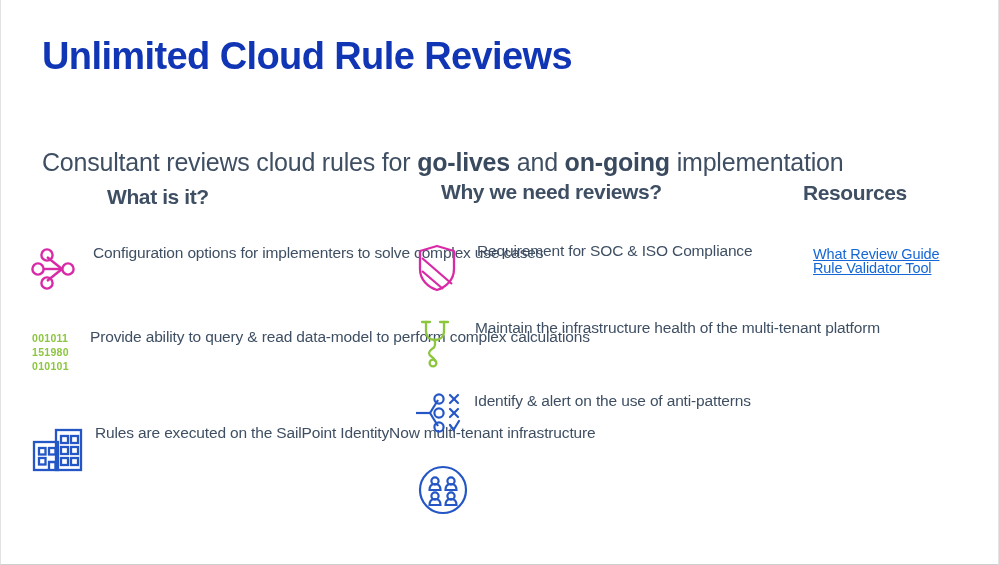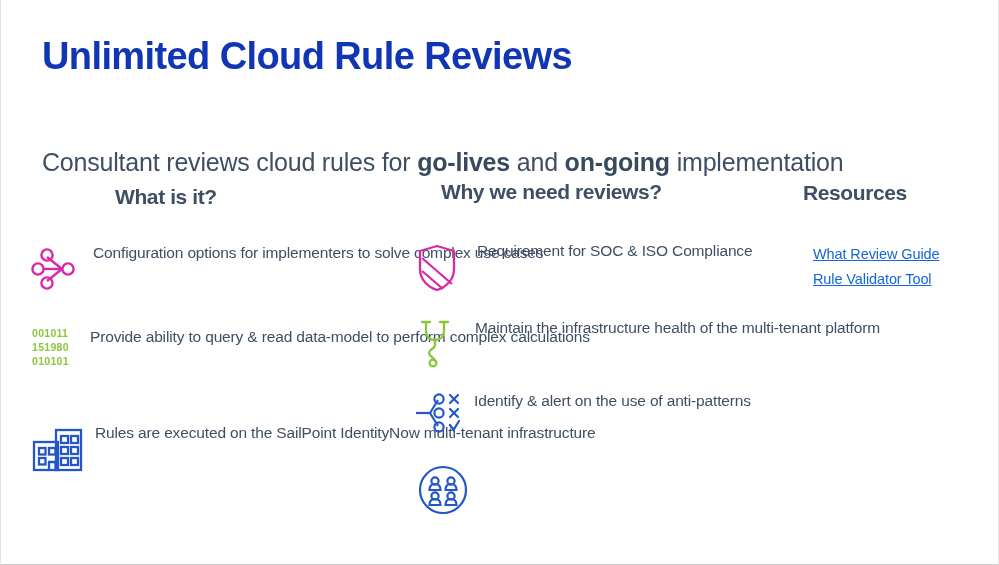--- a/index.html
+++ b/index.html
@@ -50,21 +50,21 @@
 
   
   .col-head {
     position: absolute;
     font-size: 21px;
     font-weight: bold;
     color: #3F4F63;
     letter-spacing: -0.4px;
     white-space: nowrap;
   }
-  #head-what      { left: 114px;  top: 185px; }
+  #head-what      { left: 106px;  top: 185px; }
   #head-why       { left: 440px; top: 180px; }
   #head-resources { left: 802px; top: 181px; }
 
   
   .item {
     position: absolute;
     display: flex;
     align-items: flex-start;
   }
   .item .ico {
@@ -98,35 +98,36 @@
   
   .binary {
     font-family: "Liberation Sans", sans-serif;
     font-size: 10.5px;
     font-weight: bold;
     color: #8CC63E;
     letter-spacing: 0.3px;
     line-height: 1.32;
     width: 52px;
     margin-right: 6px;
+    margin-top: 5px;
     flex: 0 0 auto;
   }
 
   
   .res-link {
     position: absolute;
     font-size: 14.5px;
     color: #1566D6;
     text-decoration: underline;
     letter-spacing: -0.1px;
     white-space: nowrap;
     cursor: pointer;
   }
   #link-1 { left: 812px; top: 246px; }
-  #link-2 { left: 812px; top: 271px; text-align: right; }
+  #link-2 { left: 812px; top: 260px; text-align: right; }
 </style>
 </head>
 <body>
 
 <div id="slide">
 
   <div class="title">Unlimited Cloud Rule Reviews</div>
 
   <div class="subtitle"><span>Consultant reviews cloud rules for </span><b>go-lives</b><span> and </span><b>on-going</b><span> implementation</span></div>
 

